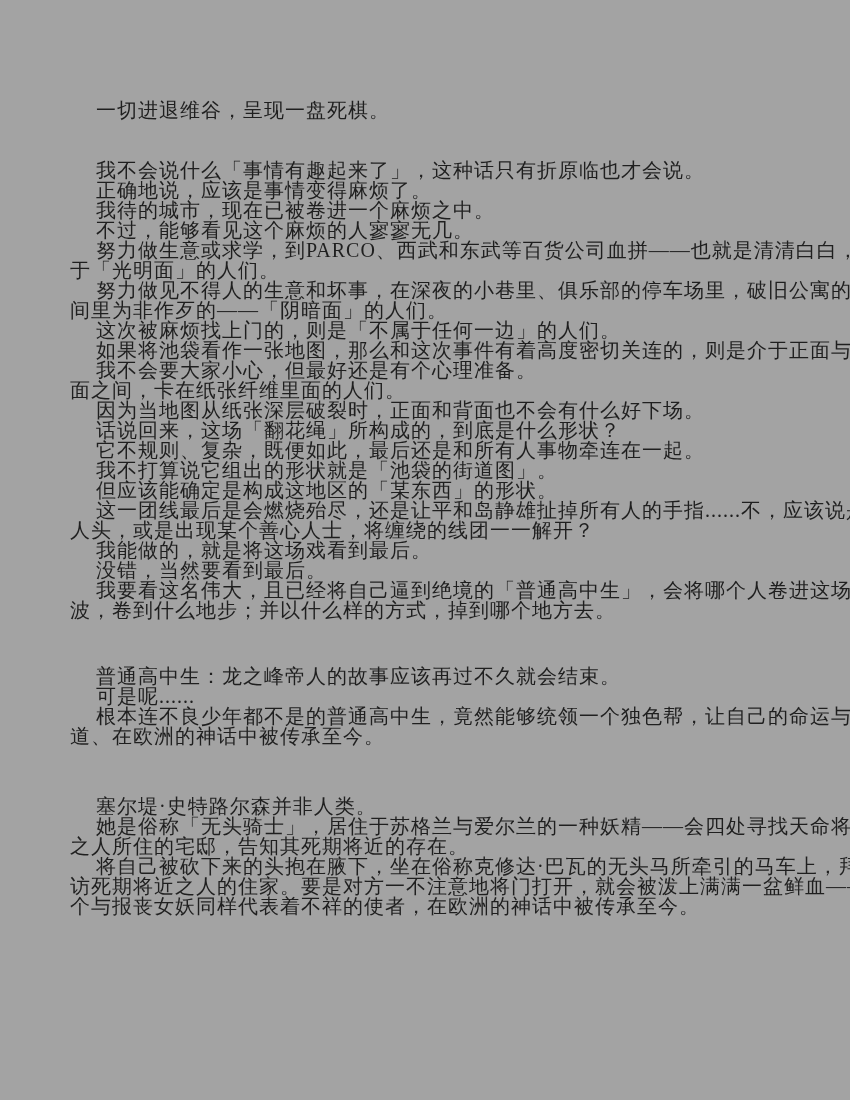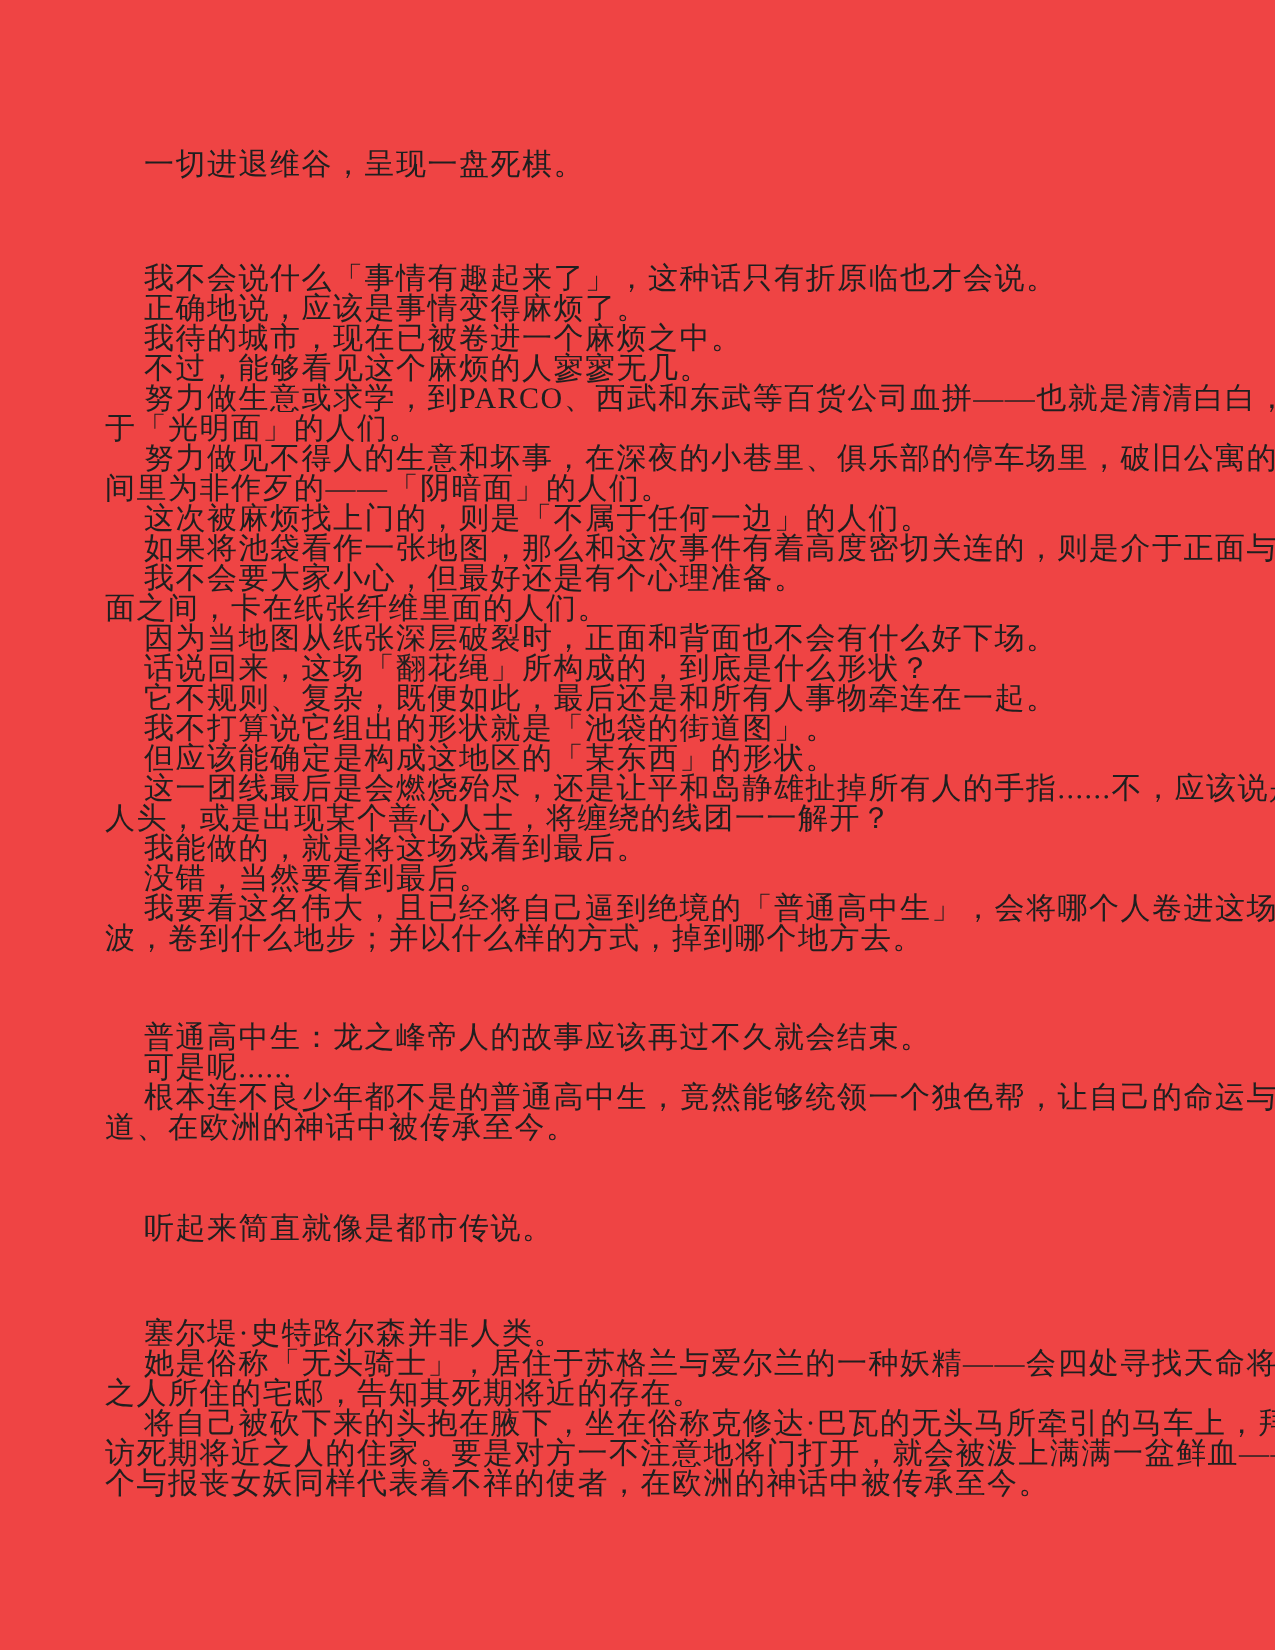--- a/index.html
+++ b/index.html
@@ -4,37 +4,37 @@
 <style>
   html, body {
     margin: 0;
     padding: 0;
     background: #fdfdfd;
   }
   .page {
     position: relative;
     width: 850px;
     height: 1100px;
-    background: #ef4444;
+    background: #a3a3a3;
     overflow: hidden;
     font-family: "Liberation Serif", serif;
   }
   .text-column {
     position: absolute;
     left: 70px;
     top: 100px;
     width: 720px;
     color: #1f1f1f;
     font-size: 20px;
     line-height: 20px;
     letter-spacing: 1px;
   }
   .section { margin: 0; }
   
-  [data-name="section-2"] { margin-top: 56px; }
+  [data-name="section-2"] { margin-top: 40px; }
   [data-name="section-3"] { margin-top: 46px; }
   [data-name="section-4"] { margin-top: 47px; }
   [data-name="section-5"] { margin-top: 50px; }
   .line {
     height: 20px;
     white-space: pre;
   }
   .line.indent {
     text-indent: 26px;
   }
@@ -71,23 +71,20 @@
         <div class="line indent" data-name="text-line">没错，当然要看到最后。</div>
         <div class="line indent" data-name="text-line">我要看这名伟大，且已经将自己逼到绝境的「普通高中生」，会将哪个人卷进这场风</div>
         <div class="line" data-name="text-line">波，卷到什么地步；并以什么样的方式，掉到哪个地方去。</div>
       </div>
       <div class="section" data-name="section-3">
         <div class="line indent" data-name="text-line">普通高中生：龙之峰帝人的故事应该再过不久就会结束。</div>
         <div class="line indent" data-name="text-line">可是呢......</div>
         <div class="line indent" data-name="text-line">根本连不良少年都不是的普通高中生，竟然能够统领一个独色帮，让自己的命运与黑</div>
         <div class="line" data-name="text-line">道、在欧洲的神话中被传承至今。</div>
       </div>
-      <div class="section" data-name="section-4">
-        <div class="line indent" data-name="text-line">听起来简直就像是都市传说。</div>
-      </div>
       <div class="section" data-name="section-5">
         <div class="line indent" data-name="text-line">塞尔堤·史特路尔森并非人类。</div>
         <div class="line indent" data-name="text-line">她是俗称「无头骑士」，居住于苏格兰与爱尔兰的一种妖精——会四处寻找天命将近</div>
         <div class="line" data-name="text-line">之人所住的宅邸，告知其死期将近的存在。</div>
         <div class="line indent" data-name="text-line">将自己被砍下来的头抱在腋下，坐在俗称克修达·巴瓦的无头马所牵引的马车上，拜</div>
         <div class="line" data-name="text-line">访死期将近之人的住家。要是对方一不注意地将门打开，就会被泼上满满一盆鲜血——这</div>
         <div class="line" data-name="text-line">个与报丧女妖同样代表着不祥的使者，在欧洲的神话中被传承至今。</div>
       </div>
     </div>
 </div>

